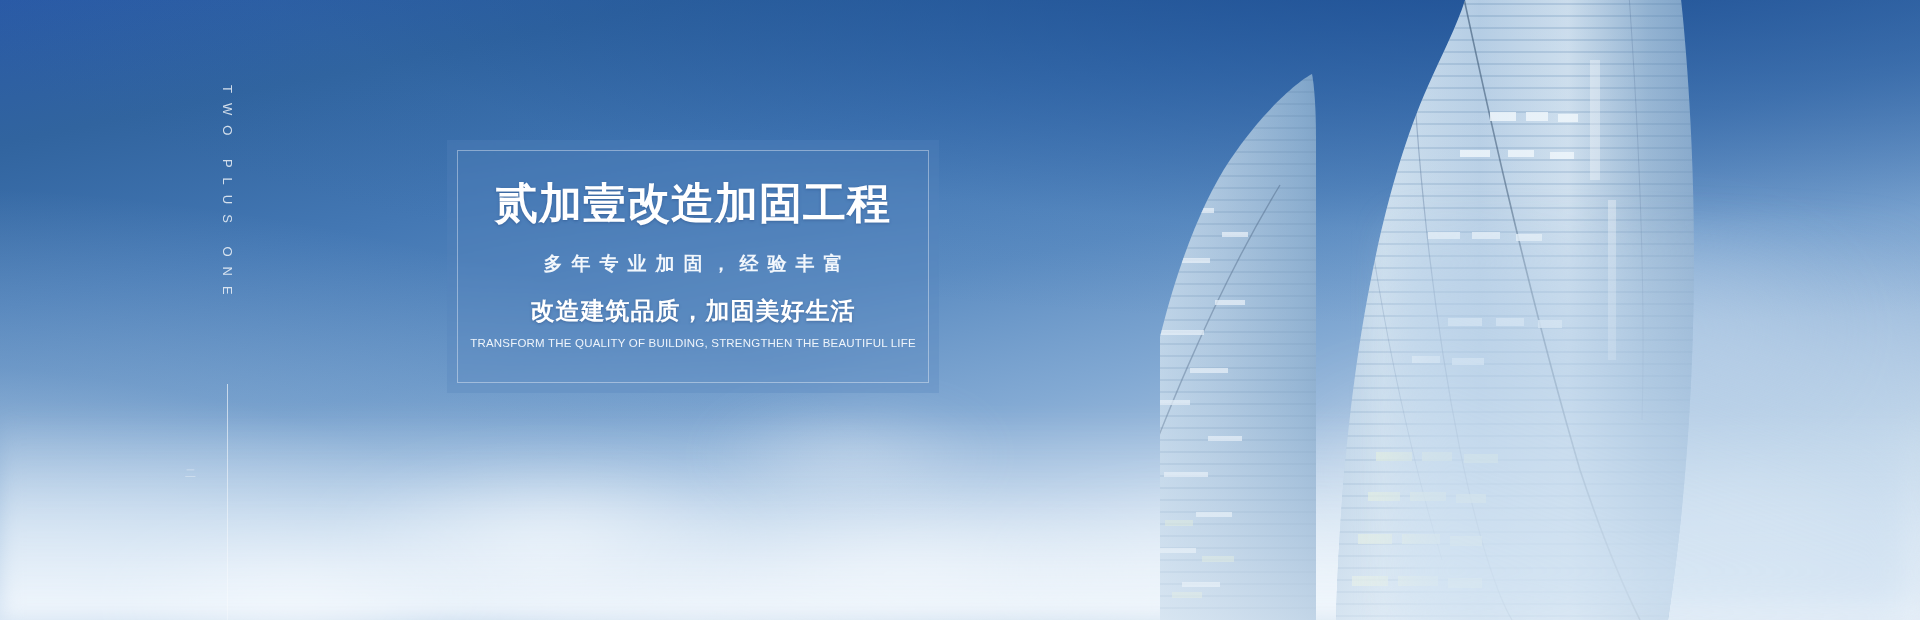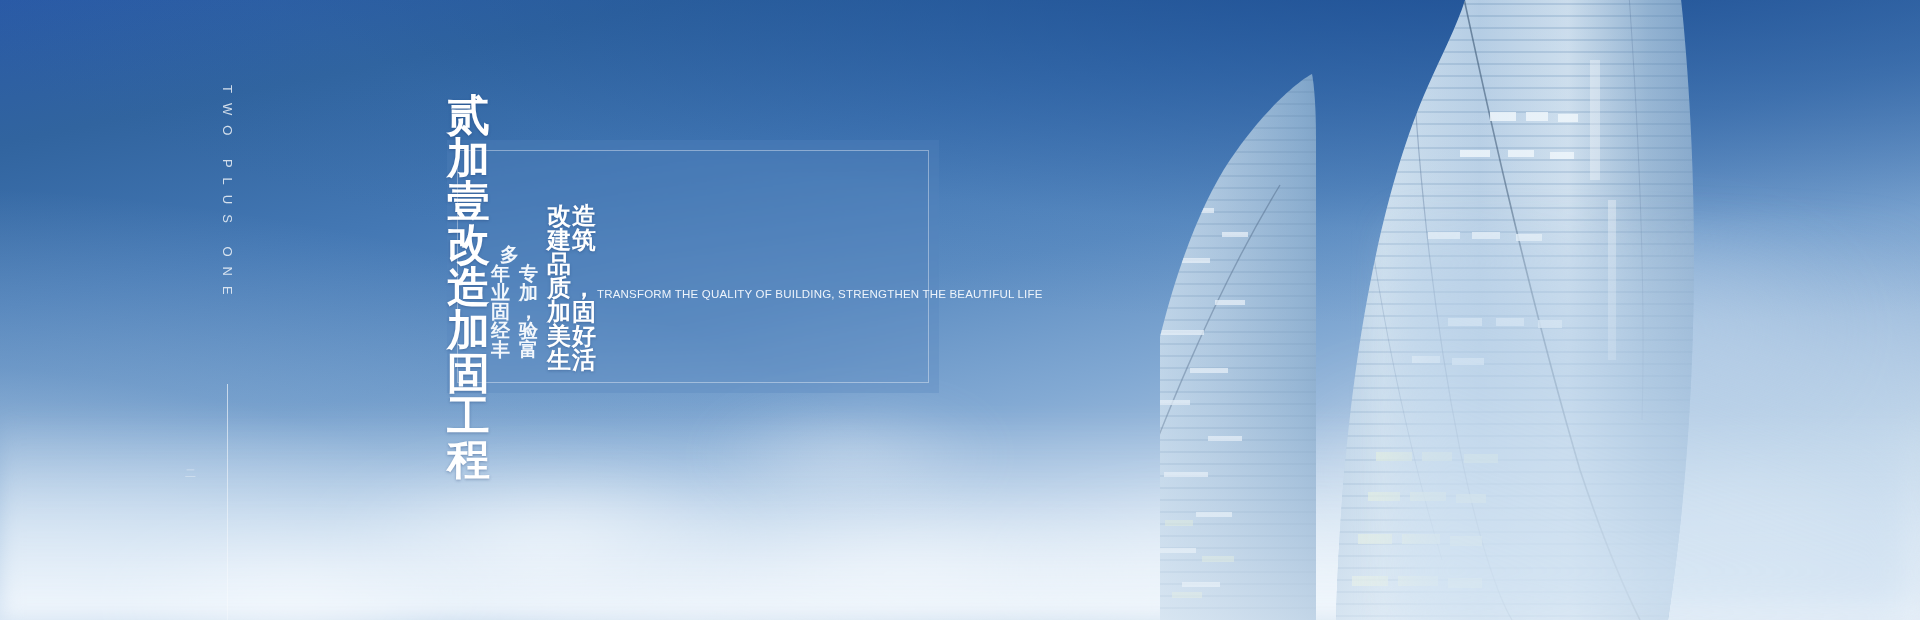--- a/index.html
+++ b/index.html
@@ -131,21 +131,21 @@
   }
   .panel-inner-border {
     position: absolute;
     left: 10px; top: 10px; right: 10px; bottom: 10px;
     border: 1px solid rgba(255,255,255,0.38);
   }
   .panel-content {
     position: absolute;
     left: 0; right: 0; top: 0; bottom: 0;
     display: flex;
-    flex-direction: row;
+    flex-direction: column;
     align-items: center;
     justify-content: flex-start;
     padding-top: 42px;
   }
 
   .headline {
     font-size: 43px;
     font-weight: 700;
     color: #ffffff;
     letter-spacing: 1px;
@@ -157,20 +157,21 @@
     margin-top: 29px;
     font-size: 19px;
     font-weight: 700;
     color: #f2f7fc;
     letter-spacing: 9px;
     text-indent: 9px;
     line-height: 1;
   }
 
   .tagline {
+    margin-top: 26px;
     font-size: 24px;
     font-weight: 700;
     color: #ffffff;
     letter-spacing: 1px;
     line-height: 1;
     text-shadow: 0 1px 3px rgba(20,50,100,0.35);
   }
 
   .english {
     margin-top: 15px;

